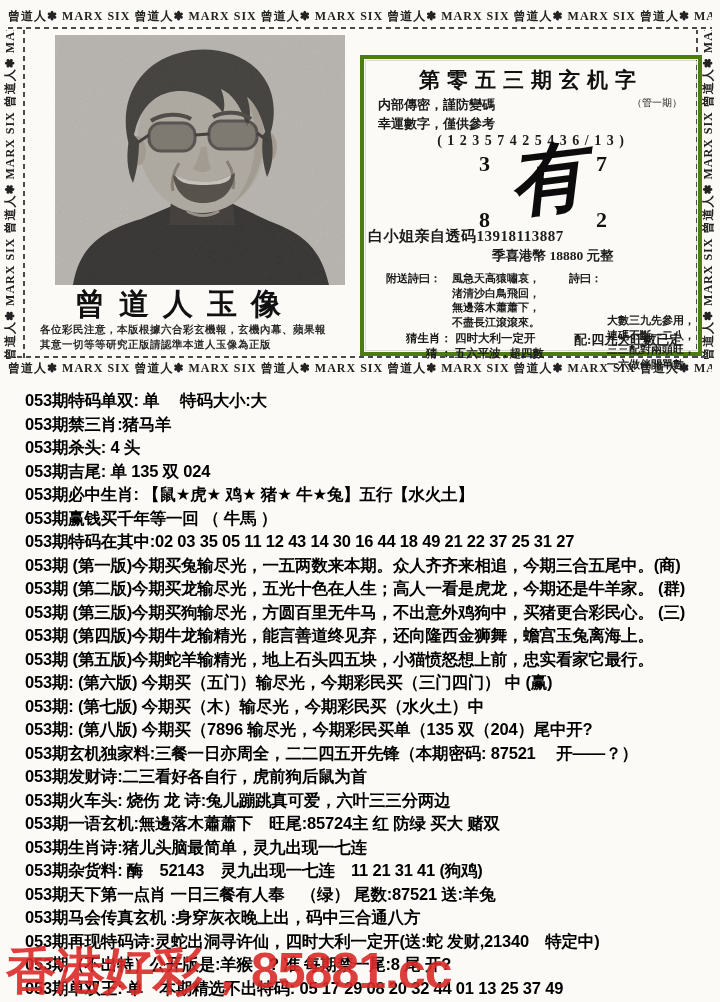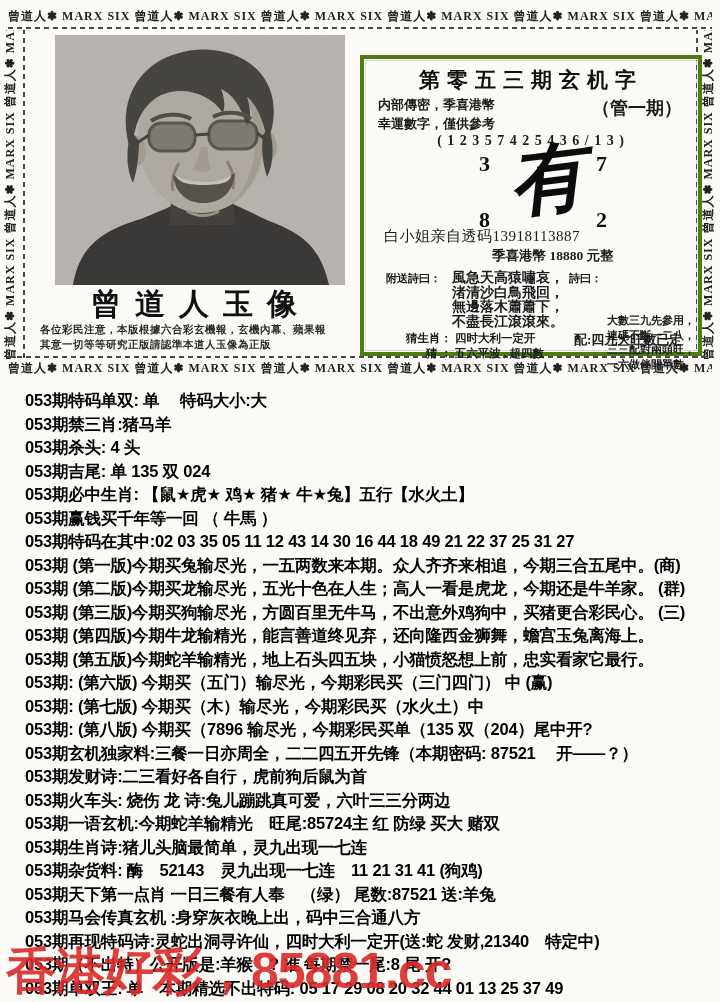--- a/index.html
+++ b/index.html
@@ -13,45 +13,45 @@
   .band-left{left:2px;top:360px;width:330px;height:18px;transform:rotate(-90deg);transform-origin:0 0;}
   .band-right{left:700px;top:360px;width:330px;height:18px;transform:rotate(-90deg);transform-origin:0 0;}
   .squig-h{position:absolute;height:2px;background:repeating-linear-gradient(90deg,#4a4a4a 0 5px,transparent 5px 9px);}
   .squig-v{position:absolute;width:2px;background:repeating-linear-gradient(0deg,#4a4a4a 0 5px,transparent 5px 9px);}
   .sq-top{left:8px;top:27px;width:704px;}
   .sq-mid{left:8px;top:356px;width:704px;}
   .sq-left{left:23px;top:30px;height:328px;}
   .sq-right{left:696px;top:30px;height:328px;}
   
   .photo{position:absolute;left:55px;top:35px;width:290px;height:250px;background:#d8d4cf;}
-  .caption-title{position:absolute;left:56px;top:284px;width:290px;text-align:center;
+  .caption-title{position:absolute;left:40px;top:284px;width:290px;text-align:center;
         font:700 30px "Liberation Serif","DejaVu Serif",serif;letter-spacing:14px;color:#111;}
   .caption-small{position:absolute;left:40px;width:320px;
         font:700 10.5px "Liberation Serif","DejaVu Serif",serif;color:#2a2a2a;letter-spacing:.5px;}
   .cap1{top:323px;} .cap2{top:338px;}
   
   .mbox{position:absolute;left:360px;top:55px;width:334px;height:293px;
         border:4px solid #4d7c0f;box-shadow:inset 0 0 0 1px #fbfaf7, inset 0 0 0 2px #55555533;
         font-family:"Liberation Serif","DejaVu Serif",serif;}
   .mbox .title{position:absolute;left:0;top:7px;width:100%;text-align:center;
         font-size:21px;font-weight:700;letter-spacing:7px;color:#111;}
   .mrow1l{position:absolute;left:14px;top:37px;font-size:13px;font-weight:700;}
-  .mrow1r{position:absolute;right:16px;top:37px;font-size:18px;font-weight:700;}
+  .mrow1r{position:absolute;right:16px;top:37px;font-size:10px;font-weight:400;}
   .mrow2{position:absolute;left:14px;top:56px;font-size:13px;font-weight:700;}
   .mrow3{position:absolute;left:0;top:74px;width:100%;text-align:center;font-size:14px;font-weight:700;letter-spacing:1px;}
   .cnum{position:absolute;font-size:22px;font-weight:700;color:#111;}
   .cn-tl{left:115px;top:92px;} .cn-tr{left:232px;top:92px;}
   .cn-bl{left:115px;top:148px;} .cn-br{left:232px;top:148px;}
   .bigchar{position:absolute;left:138px;top:82px;width:90px;text-align:center;
         font:700 italic 76px "DejaVu Serif","Liberation Serif",serif;color:#0c0c0c;
         transform:rotate(-7deg);line-height:1;}
-  .phone{position:absolute;left:20px;top:168px;font-size:15px;font-weight:400;letter-spacing:.5px;}
+  .phone{position:absolute;left:4px;top:168px;font-size:15px;font-weight:700;letter-spacing:.5px;}
   .money{position:absolute;left:128px;top:188px;font-size:13.5px;font-weight:700;}
   .poemlab1{position:absolute;left:22px;top:212px;font-size:11px;font-weight:700;}
-  .poem1{position:absolute;left:88px;top:212px;font-size:14px;font-weight:700;line-height:14.5px;}
+  .poem1{position:absolute;left:88px;top:212px;font-size:11px;font-weight:700;line-height:14.5px;}
   .poemlab2{position:absolute;left:205px;top:212px;font-size:11px;font-weight:700;}
   .poem2{position:absolute;left:243px;top:212px;font-size:11px;font-weight:700;line-height:14.5px;margin-top:42px;}
   .guessz{position:absolute;left:42px;top:272px;font-size:11.5px;font-weight:700;}
   .matchl{position:absolute;left:210px;top:272px;font-size:13px;font-weight:700;}
   .guess2{position:absolute;left:62px;top:287px;font-size:11.5px;font-weight:700;}
   
   .body-text{position:absolute;left:25px;top:390px;width:692px;}
   .bl{height:23.5px;line-height:23.5px;white-space:nowrap;
       font:700 16.5px "Liberation Sans","DejaVu Sans",sans-serif;color:#000000;letter-spacing:-0.2px;}
   
@@ -119,21 +119,21 @@
       <rect x="0" y="0" width="290" height="250" filter="url(#grain)" opacity="0.35"></rect>
     </svg>
   </div>
 
   <div class="caption-title">曾道人玉像</div>
   <div class="caption-small cap2">其意一切等等研究正版請認準本道人玉像為正版</div>
   <div class="caption-small cap1">各位彩民注意，本版根據六合彩玄機報，玄機內幕、蘋果報</div>
 
   <div class="mbox">
     <div class="title">第零五三期玄机字</div>
-    <div class="mrow1l">内部傳密，季喜港幣</div>
+    <div class="mrow1l">内部傳密，謹防變碼</div>
     <div class="mrow1r">（管一期）</div>
     <div class="mrow2">幸運數字，僅供參考</div>
     <div class="mrow3">( 1 2 3 5 7 4 2 5 4 3 6 / 1 3 )</div>
     <div class="cnum cn-tl">3</div>
     <div class="cnum cn-tr">7</div>
     <div class="cnum cn-bl">8</div>
     <div class="cnum cn-br">2</div>
     <div class="bigchar">有</div>
     <div class="phone">白小姐亲自透码13918113887</div>
     <div class="money">季喜港幣 18880 元整</div>
@@ -168,21 +168,21 @@
     <div class="bl">053期 (第二版)今期买龙输尽光，五光十色在人生；高人一看是虎龙，今期还是牛羊家。 (群)</div>
     <div class="bl">053期 (第三版)今期买狗输尽光，方圆百里无牛马，不出意外鸡狗中，买猪更合彩民心。 (三)</div>
     <div class="bl">053期 (第四版)今期牛龙输精光，能言善道终见弃，还向隆西金狮舞，蟾宫玉兔离海上。</div>
     <div class="bl">053期 (第五版)今期蛇羊输精光，地上石头四五块，小猫愤怒想上前，忠实看家它最行。</div>
     <div class="bl">053期: (第六版) 今期买（五门）输尽光，今期彩民买（三门四门） 中 (赢)</div>
     <div class="bl">053期: (第七版) 今期买（木）输尽光，今期彩民买（水火土）中</div>
     <div class="bl">053期: (第八版) 今期买（7896 输尽光，今期彩民买单（135  双（204）尾中开?</div>
     <div class="bl">053期玄机独家料:三餐一日亦周全，二二四五开先锋（本期密码: 87521　 开——？）</div>
     <div class="bl">053期发财诗:二三看好各自行，虎前狗后鼠为首</div>
     <div class="bl">053期火车头: 烧伤 龙 诗:兔儿蹦跳真可爱，六叶三三分两边</div>
-    <div class="bl">053期一语玄机:今期蛇羊输精光　旺尾:85724主 红 防绿 买大 赌双</div>
+    <div class="bl">053期一语玄机:無邊落木蕭蕭下　旺尾:85724主 红 防绿 买大 赌双</div>
     <div class="bl">053期生肖诗:猪儿头脑最简单，灵九出现一七连</div>
     <div class="bl">053期杂货料: 酶　52143　灵九出现一七连　11  21  31 41 (狗鸡)</div>
     <div class="bl">053期天下第一点肖 一日三餐有人奉　（绿） 尾数:87521  送:羊兔</div>
     <div class="bl">053期马会传真玄机 :身穿灰衣晚上出，码中三合通八方</div>
     <div class="bl">053期再现特码诗:灵蛇出洞寻许仙，四时大利一定开(送:蛇 发财,21340　特定中)</div>
     <div class="bl">053期（不出特）公开版是:羊猴　? 准 每期禁一尾:8 尾 开?</div>
     <div class="bl">053期单双王: 单　本期精选不出特码: 05 17 29 08 20 32 44 01 13 25 37 49</div>
   </div>
 
   <div class="watermark" style="color: rgb(217, 43, 40);">香港好彩，85881.cc</div>

